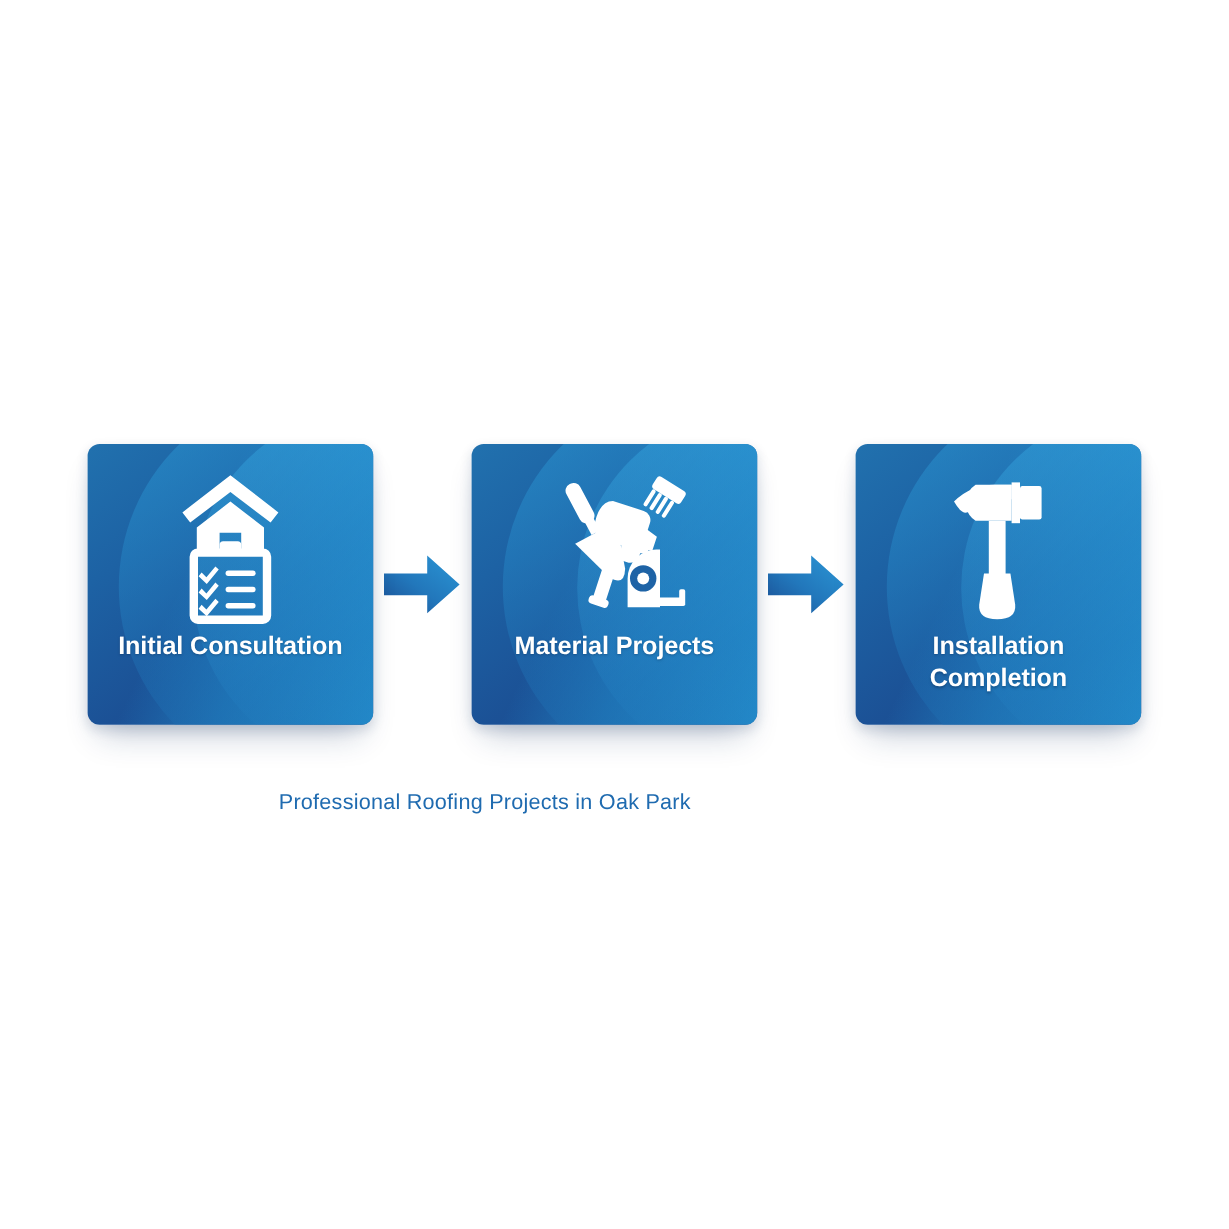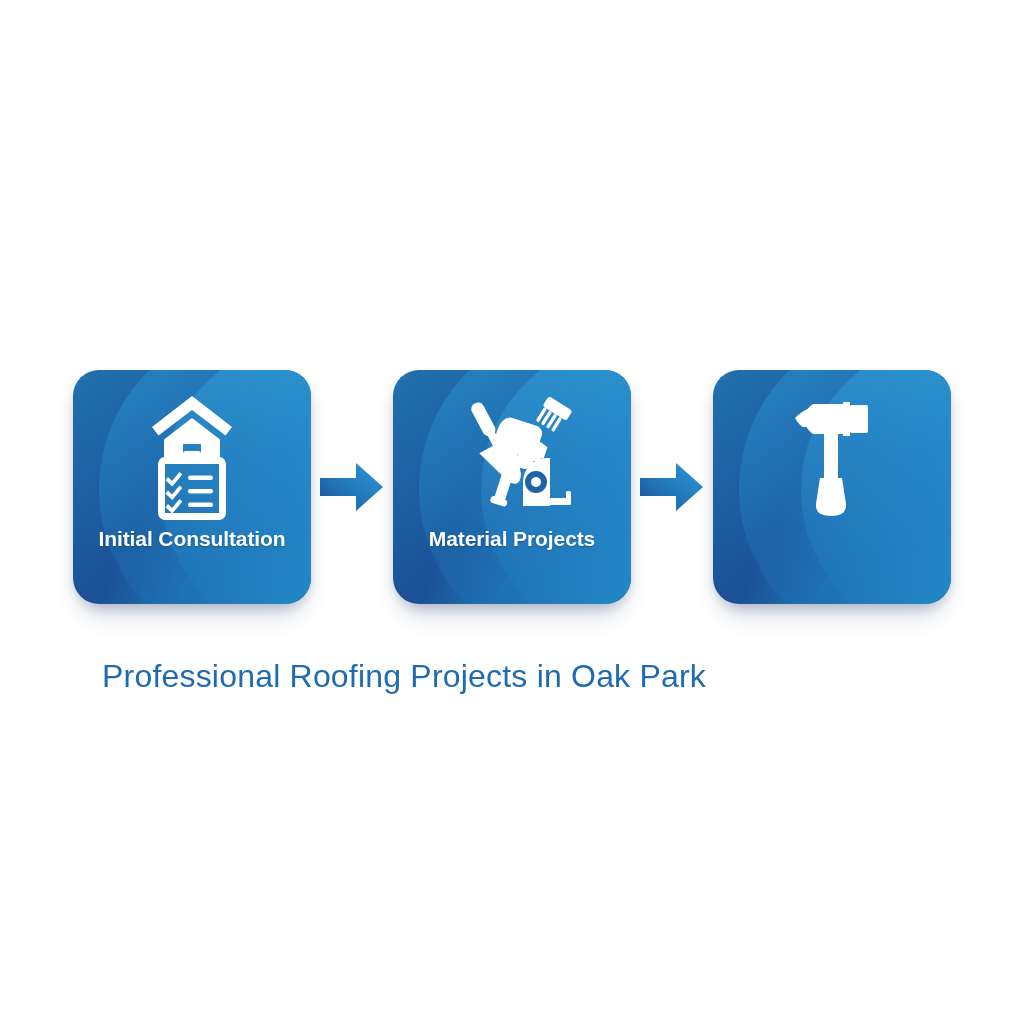--- a/index.html
+++ b/index.html
@@ -30,21 +30,21 @@
     height: 234px;
     display: flex;
     align-items: center;
     justify-content: center;
   }
 
   .step-card {
     position: relative;
     width: 238px;
     height: 234px;
-    border-radius: 26px;
+    border-radius: 10px;
     overflow: hidden;
     flex: 0 0 auto;
     background:
       linear-gradient(142deg,
         #2171ae 0%,
         #1d62a4 28%,
         #1b4f94 62%,
         #1c3f7e 100%);
     box-shadow:
       0 16px 26px -10px rgba(20, 50, 95, 0.30),
@@ -134,21 +134,21 @@
   }
   .arrow svg { display: block; }
 
   
   .caption {
     position: absolute;
     left: 0;
     top: 658px;
     width: 808px;
     text-align: center;
-    font-size: 32px;
+    font-size: 18px;
     color: #1f6bb0;
     letter-spacing: 0.2px;
     font-weight: normal;
   }
 </style>
 </head>
 <body>
 
 <div id="infographic">
 
@@ -260,20 +260,21 @@
 
             <path d="M6 22 q14 -14 34 -14 h14 v12 h-14 q-12 0 -20 9 q-6 7 -14 -7 z"></path>
             <path d="M24 8 h30 v30 h-30 q-8 -5 -8 -15 q0 -10 8 -15 z"></path>
             <rect x="54" y="6" width="7" height="34"></rect>
             <rect x="61" y="9" width="18" height="28" rx="2"></rect>
 
             <rect x="35" y="38" width="14" height="46"></rect>
             <path d="M31 82 h22 l4 26 q1 12 -15 12 q-16 0 -15 -12 z"></path>
           </svg>
         </div>
+        <div class="card-label">Installation Completion</div>
       </div>
     </div>
 
   </div>
 
   <div class="caption">Professional Roofing Projects in Oak Park</div>
 
 </div>
 
 </body></html>

